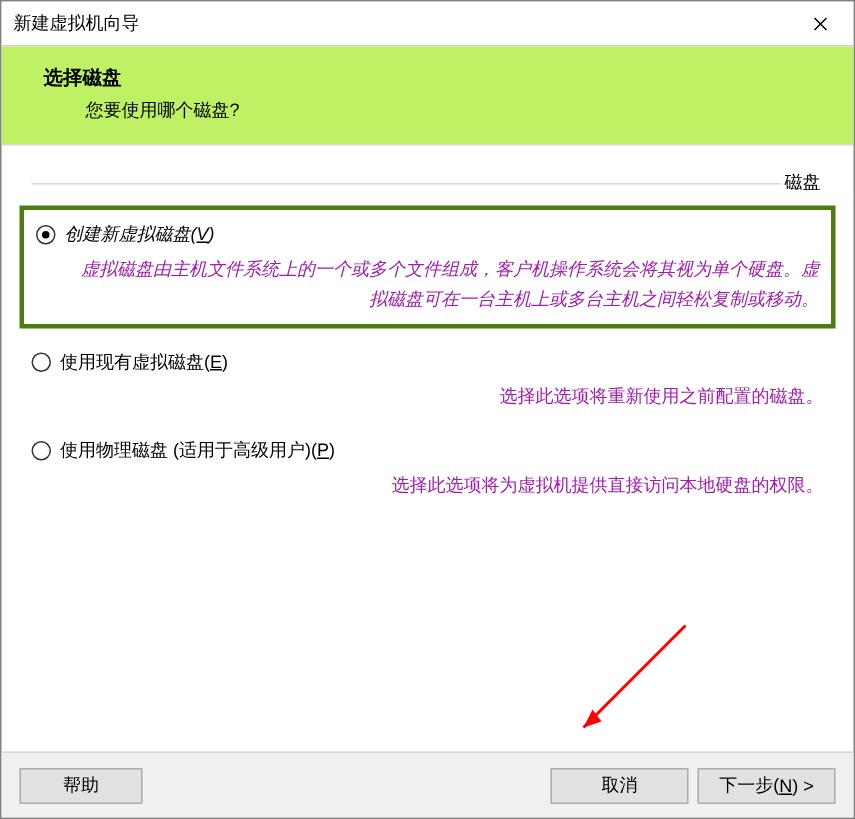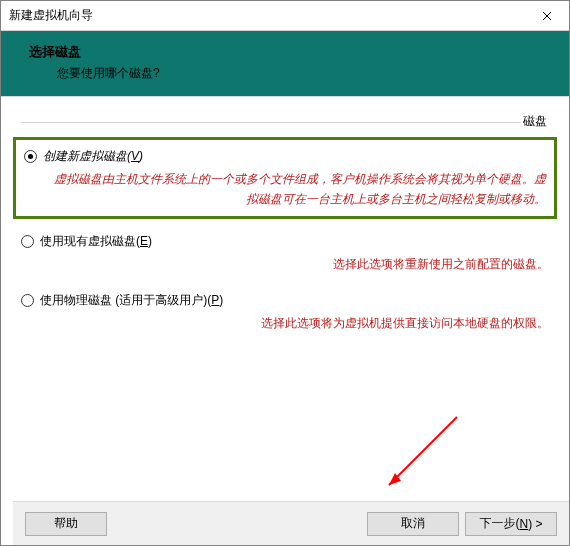--- a/index.html
+++ b/index.html
@@ -27,21 +27,21 @@
       height: 29px;
       display: flex;
       align-items: center;
       justify-content: center;
       font-size: 14px;
       color: #000;
       cursor: pointer;
     }
     .header {
       padding: 12px 20px 14px 28px;
-      background: #0f766e;
+      background: #bef264;
     }
     .header-title { font-size: 13px; font-weight: bold; color: #000; margin-bottom: 4px; }
     .header-sub { font-size: 12px; color: #000; padding-left: 28px; }
     .separator { height: 1px; background: #d8d8d8; margin: 0; }
     .content {
       padding: 16px 20px 0 20px;
       text-align: right;
     }
     .fieldset-label {
       font-size: 12px;
@@ -86,34 +86,34 @@
       content: "";
       width: 5px;
       height: 5px;
       background: #000;
       border-radius: 50%;
     }
     .option-label { font-size: 12px; color: #000; }
     .underline { text-decoration: underline; }
     .option-desc {
       font-size: 12px;
-      color: #b91c1c;
+      color: #a21caf;
       line-height: 1.7;
       padding: 4px 0 0 20px;
     }
     .arrow-svg {
       position: absolute;
       left: 376px;
       top: 406px;
       pointer-events: none;
     }
     .footer {
       position: absolute;
       bottom: 0;
-      left: 12px;
+      left: 0;
       right: 0;
       height: 44px;
       border-top: 1px solid #d8d8d8;
       background: #f0f0f0;
       display: flex;
       align-items: center;
       padding: 0 12px;
     }
     .btn {
       height: 24px;

